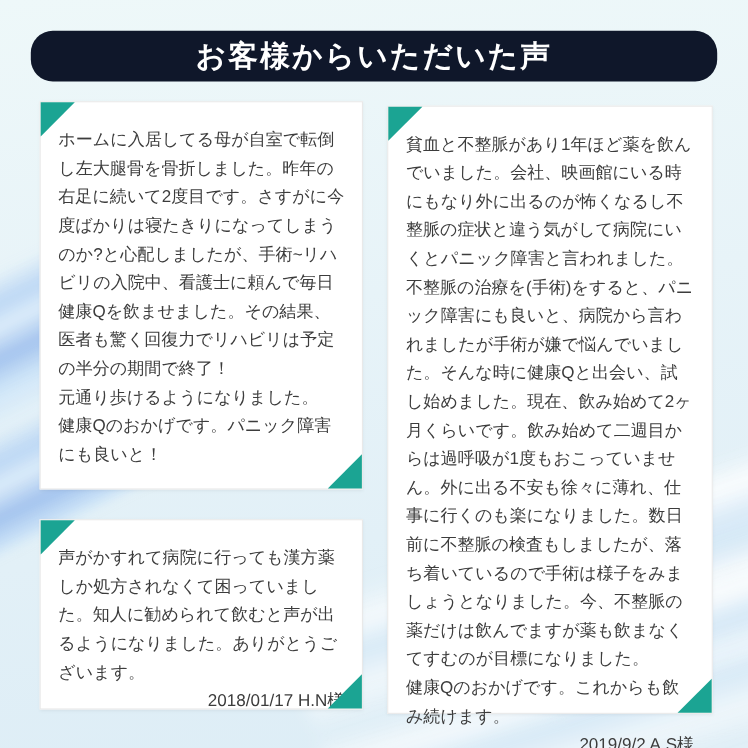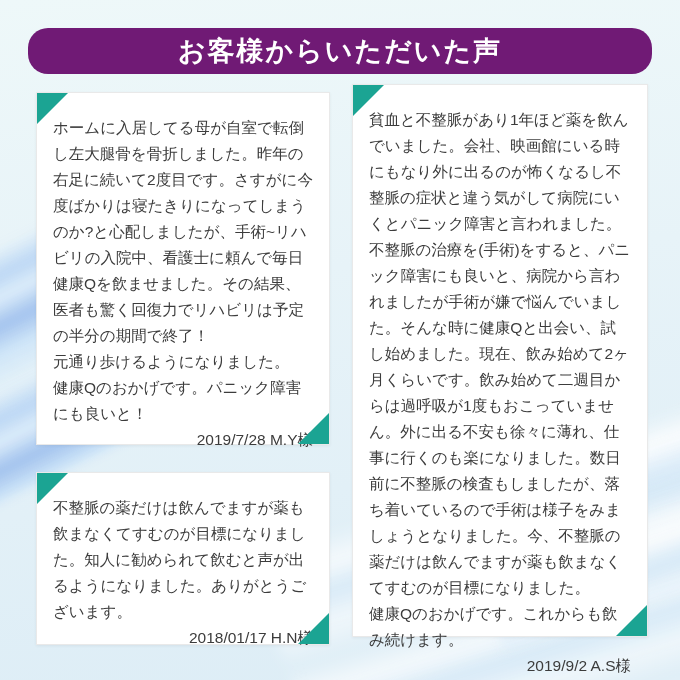--- a/index.html
+++ b/index.html
@@ -54,21 +54,21 @@
       rgba(255,255,255,0)    90px
     );
     filter: blur(6px);
   }
 
   
   .header-banner {
     position: absolute;
     left: 28px; top: 28px;
     width: 624px; height: 46px;
-    background: #701a75;
+    background: #0f172a;
     border-radius: 20px;
     display: flex; align-items: center; justify-content: center; text-align: right;
   }
   .header-title {
     color: #ffffff;
     font-size: 27px;
     font-weight: bold;
     letter-spacing: 2px;
     white-space: nowrap;
   }
@@ -77,21 +77,21 @@
   .card {
     position: absolute;
     background: #ffffff;
     border: 1px solid #e9e9e9;
     box-shadow: 0 1px 3px rgba(0,0,0,0.06);
     box-sizing: border-box;
     padding: 14px 16px 8px 16px;
   }
   .card-1 { left: 36px;  top: 92px;  width: 294px; height: 353px; }
   .card-2 { left: 36px;  top: 472px; width: 294px; height: 173px; }
-  .card-3 { left: 352px; top: 84px;  width: 296px; height: 553px; }
+  .card-3 { left: 352px; top: 96px;  width: 296px; height: 553px; }
 
   .tri-tl {
     position: absolute; top: 0; left: 0;
     width: 0; height: 0;
     border-top: 31px solid #1ba493;
     border-right: 31px solid transparent;
   }
   .tri-br {
     position: absolute; bottom: 0; right: 0;
     width: 0; height: 0;
@@ -124,27 +124,26 @@
 
 <div class="header-banner">
   <div class="header-title">お客様からいただいた声</div>
 </div>
 
 <div class="card card-1">
   <div class="tri-tl"></div>
   <div class="card-body">ホームに入居してる母が自室で転倒し左大腿骨を骨折しました。昨年の右足に続いて2度目です。さすがに今度ばかりは寝たきりになってしまうのか?と心配しましたが、手術~リハビリの入院中、看護士に頼んで毎日健康Qを飲ませました。その結果、医者も驚く回復力でリハビリは予定の半分の期間で終了！
 元通り歩けるようになりました。
 健康Qのおかげです。パニック障害にも良いと！</div>
-  <div class="card-signature">2019/7/28 M.Y様</div>
   <div class="tri-br"></div>
 </div>
 
 <div class="card card-2">
   <div class="tri-tl"></div>
-  <div class="card-body">不整脈の薬だけは飲んでますが薬も飲まなくてすむのが目標になりました。知人に勧められて飲むと声が出るようになりました。ありがとうございます。</div>
+  <div class="card-body">声がかすれて病院に行っても漢方薬しか処方されなくて困っていました。知人に勧められて飲むと声が出るようになりました。ありがとうございます。</div>
   <div class="card-signature">2018/01/17 H.N様</div>
   <div class="tri-br"></div>
 </div>
 
 <div class="card card-3">
   <div class="tri-tl"></div>
   <div class="card-body">貧血と不整脈があり1年ほど薬を飲んでいました。会社、映画館にいる時にもなり外に出るのが怖くなるし不整脈の症状と違う気がして病院にいくとパニック障害と言われました。不整脈の治療を(手術)をすると、パニック障害にも良いと、病院から言われましたが手術が嫌で悩んでいました。そんな時に健康Qと出会い、試し始めました。現在、飲み始めて2ヶ月くらいです。飲み始めて二週目からは過呼吸が1度もおこっていません。外に出る不安も徐々に薄れ、仕事に行くのも楽になりました。数日前に不整脈の検査もしましたが、落ち着いているので手術は様子をみましょうとなりました。今、不整脈の薬だけは飲んでますが薬も飲まなくてすむのが目標になりました。
 健康Qのおかげです。これからも飲み続けます。</div>
   <div class="card-signature">2019/9/2 A.S様</div>
   <div class="tri-br"></div>

